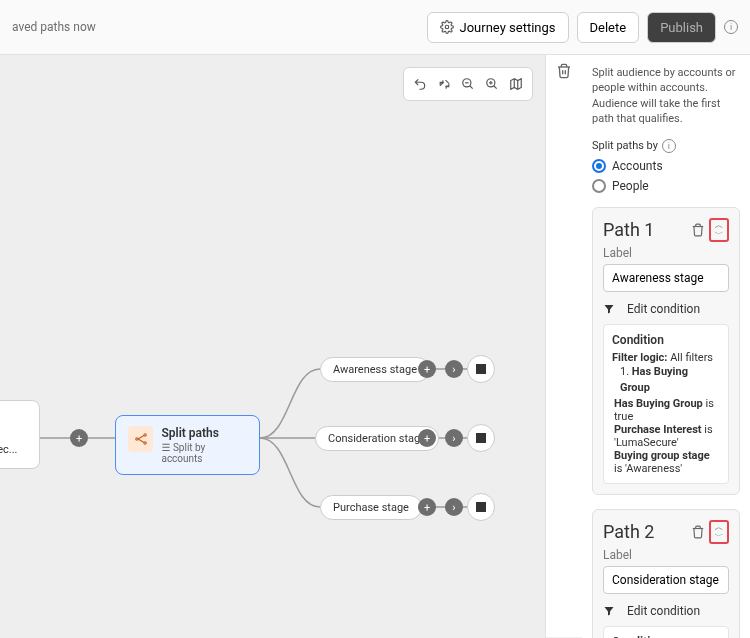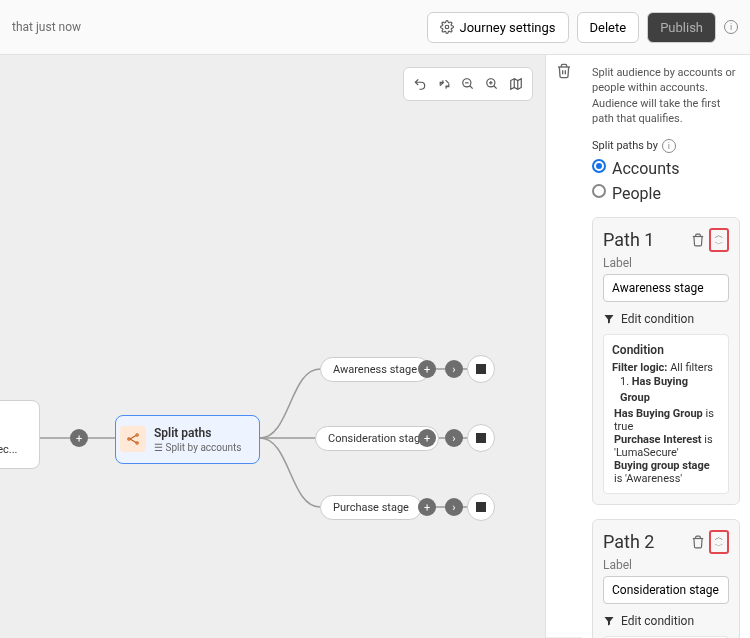--- a/index.html
+++ b/index.html
@@ -13,57 +13,57 @@
 .main{display:flex;height:calc(100% - 55px)}
 .canvas{flex:1;background:#eeeeee;position:relative;overflow:hidden}
 .toolbar{position:absolute;top:12px;right:12px;background:#fff;border:1px solid #d5d5d5;border-radius:6px;display:flex;padding:4px}
 .tb-btn{width:24px;height:24px;display:flex;align-items:center;justify-content:center;cursor:pointer;color:#555;font-size:13px}
 .panel{width:205px;border-left:1px solid #e1e1e1;background:#fff;display:flex;flex-direction:row;overflow:hidden}
 .panel-head{padding:8px 10px;border-bottom:1px solid #eee}
 .trash{width:16px;height:16px;cursor:pointer;color:#666}
 .panel-body{padding:10px;overflow-y:auto;flex:1;font-size:12px}
 .desc{font-size:11px;color:#555;line-height:1.4;margin-bottom:12px}
 .split-label{font-size:11px;color:#333;margin-bottom:6px;display:flex;align-items:center;gap:4px}
-.radio-row{display:flex;gap:6px;margin-bottom:6px;font-size:16px;cursor:pointer}
+.radio-row{display:flex;align-items:center;gap:6px;margin-bottom:6px;font-size:12px;cursor:pointer}
 .radio{width:14px;height:14px;border:2px solid #888;border-radius:50%;display:inline-block;position:relative}
 .radio.checked{border-color:#1473e6}
 .radio.checked::after{content:"";position:absolute;left:2px;top:2px;width:6px;height:6px;background:#1473e6;border-radius:50%}
 .path-card{background:#f7f7f7;border:1px solid #e0e0e0;border-radius:6px;margin-top:14px;padding:10px}
 .path-head{display:flex;align-items:center;justify-content:space-between}
 .path-title{font-weight:400;font-size:18px}
 .path-ctrls{display:flex;align-items:center;gap:4px}
 .reorder{border:2px solid #e34850;border-radius:3px;padding:1px 2px;display:flex;flex-direction:column;gap:0}
 .chev{cursor:pointer;font-size:9px;color:#666;line-height:9px;text-align:center;width:12px}
 .sub-label{font-size:12px;color:#777;margin-top:4px}
 .text-input{width:100%;border:1px solid #ccc;border-radius:4px;padding:6px 8px;font-size:12px;margin-top:4px;background:#fff}
-.edit-cond{display:flex;align-items:center;gap:6px;margin-top:10px;font-size:12px;cursor:pointer;color:#333}
+.edit-cond{display:flex;align-items:center;gap:12px;margin-top:10px;font-size:12px;cursor:pointer;color:#333}
 .cond-box{background:#fff;border:1px solid #e5e5e5;border-radius:4px;padding:8px;margin-top:8px;font-size:11px}
 .cond-title{font-weight:600;font-size:12px;margin-bottom:4px}
 .cond-line{margin-left:8px;line-height:1.5}
 .cond-list{margin-left:2px}
 
-.node-card{position:absolute;background:#fff;border:1px solid #d0d0d0;border-radius:8px;padding:10px 4px;font-size:12px}
+.node-card{position:absolute;background:#fff;border:1px solid #d0d0d0;border-radius:8px;padding:10px 12px;font-size:12px}
 .split-node{left:115px;top:360px;width:145px;background:#eef4ff;border:1.5px solid #4b8cf5;display:flex;gap:8px;align-items:flex-start}
 .split-ic{width:26px;height:26px;background:#ffe8d6;border-radius:4px;display:flex;align-items:center;justify-content:center;color:#c45f1b;font-size:13px}
 .split-txt .t{font-weight:600;font-size:12px}
 .split-txt .s{font-size:10px;color:#666;margin-top:2px}
 .src-node{left:-40px;top:345px;width:80px;padding:8px}
 .src-node .ln{font-size:11px;margin-bottom:4px;overflow:hidden;text-overflow:ellipsis;white-space:nowrap}
 .label-pill{position:absolute;background:#fff;border:1px solid #ccc;border-radius:14px;padding:5px 12px;font-size:11px}
 .dot-btn{position:absolute;width:18px;height:18px;background:#6e6e6e;border-radius:50%;display:flex;align-items:center;justify-content:center;color:#fff;font-size:11px;cursor:pointer}
 .end-circle{position:absolute;width:28px;height:28px;background:#fff;border:1px solid #ccc;border-radius:50%;display:flex;align-items:center;justify-content:center}
 .end-circle::after{content:"";width:10px;height:10px;background:#333}
 svg.wires{position:absolute;left:0;top:0;pointer-events:none}
 .funnel{width:12px;height:12px}
 </style>
 </head>
 <body>
 
 <div class="topbar">
-  <span class="saved">that just now</span>
+  <span class="saved">aved paths now</span>
   <div class="topbtns">
     <button class="btn">
       <svg width="14" height="14" viewBox="0 0 24 24" fill="none" stroke="#555" stroke-width="2">
           <circle cx="12" cy="12" r="3"></circle>
           <path d="M19.4 15a1.7 1.7 0 0 0 .3 1.8l.1.1a2 2 0 1 1-2.8 2.8l-.1-.1a1.7 1.7 0 0 0-1.8-.3 1.7 1.7 0 0 0-1 1.5V21a2 2 0 0 1-4 0v-.1a1.7 1.7 0 0 0-1-1.5 1.7 1.7 0 0 0-1.8.3l-.1.1a2 2 0 1 1-2.8-2.8l.1-.1a1.7 1.7 0 0 0 .3-1.8 1.7 1.7 0 0 0-1.5-1H3a2 2 0 0 1 0-4h.1a1.7 1.7 0 0 0 1.5-1 1.7 1.7 0 0 0-.3-1.8l-.1-.1a2 2 0 1 1 2.8-2.8l.1.1a1.7 1.7 0 0 0 1.8.3 1.7 1.7 0 0 0 1-1.5V3a2 2 0 0 1 4 0v.1a1.7 1.7 0 0 0 1 1.5 1.7 1.7 0 0 0 1.8-.3l.1-.1a2 2 0 1 1 2.8 2.8l-.1.1a1.7 1.7 0 0 0-.3 1.8 1.7 1.7 0 0 0 1.5 1H21a2 2 0 0 1 0 4h-.1a1.7 1.7 0 0 0-1.5 1z"></path>
         </svg>
       <span>Journey settings</span>
     </button>
     <button class="btn">
         <span>Delete</span>

